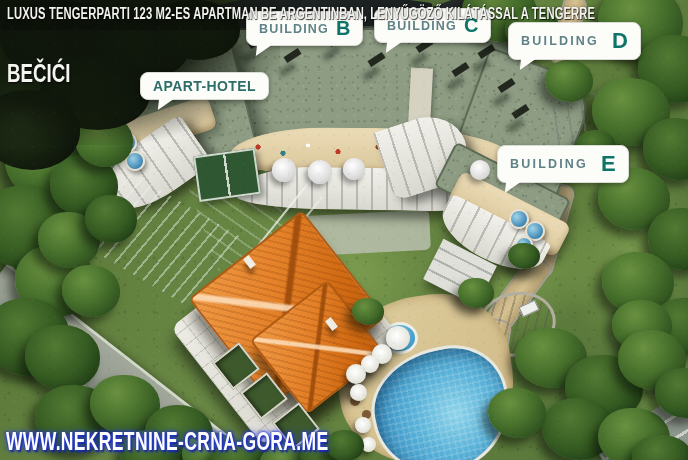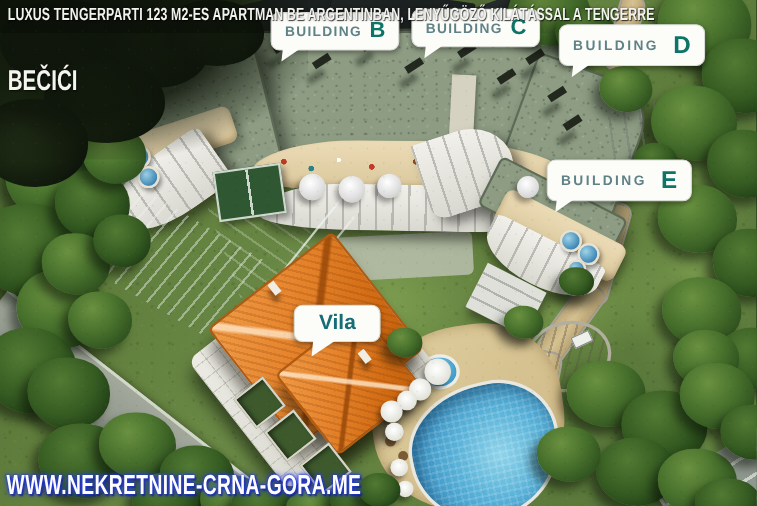--- a/index.html
+++ b/index.html
@@ -220,41 +220,41 @@
     <div class="vent" style="left: 512px; top: 108px;"></div>
     <div class="dome" style="left: 272px; top: 158px; width: 24px; height: 24px;"></div>
     <div class="dome" style="left: 308px; top: 160px; width: 24px; height: 24px;"></div>
     <div class="dome" style="left: 343px; top: 158px; width: 22px; height: 22px;"></div>
     <div class="dome" style="left: 470px; top: 160px; width: 20px; height: 20px;"></div>
     <div class="planter" style="left: 219px; top: 349px;"></div>
     <div class="planter" style="left: 247px; top: 379px;"></div>
     <div class="planter" style="left: 279px; top: 409px;"></div>
     <div class="chimney" style="left: 246px; top: 256px;"></div>
     <div class="chimney" style="left: 328px; top: 318px;"></div>
+    <div class="bubble" style="left:140px;top:72px;">
+    <span class="btext">APART-HOTEL</span>
+    <i class="tail" style="left:16px;"></i>
+  </div>
   <div class="bubble" style="left:246px;top:11px;">
     <span class="bprefix">BUILDING</span>
     <span class="bletter">B</span>
     <i class="tail" style="left:8px;"></i>
   </div>
   <div class="bubble" style="left:374px;top:8px;">
     <span class="bprefix">BUILDING</span>
     <span class="bletter">C</span>
     <i class="tail" style="left:10px;"></i>
   </div>
   <div class="bubble wide" style="left:508px;top:22px;">
     <span class="bprefix">BUILDING</span>
     <span class="bletter">D</span>
     <i class="tail" style="left:10px;"></i>
   </div>
   <div class="bubble wide" style="left:497px;top:145px;">
     <span class="bprefix">BUILDING</span>
     <span class="bletter">E</span>
     <i class="tail" style="left:6px;"></i>
-  </div>
-  <div class="bubble" style="left:267px;top:277px;padding:5px 22px;">
-    <span class="btextlg">Vila</span>
-    <i class="tail tail-lg" style="left:14px;"></i>
   </div>
 
   <div class="abs title">LUXUS TENGERPARTI 123 M2-ES APARTMAN BE ARGENTINBAN, LENYŰGÖZŐ KILÁTÁSSAL A TENGERRE</div>
   <div class="abs locname">BEČIĆI</div>
   <div class="abs watermark">WWW.NEKRETNINE-CRNA-GORA.ME</div>
 </div>
 
 </body></html>

